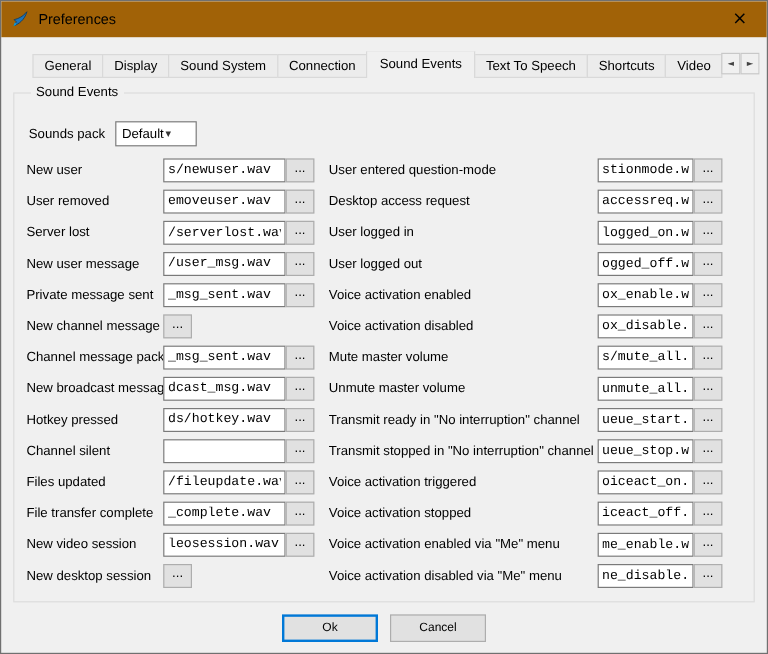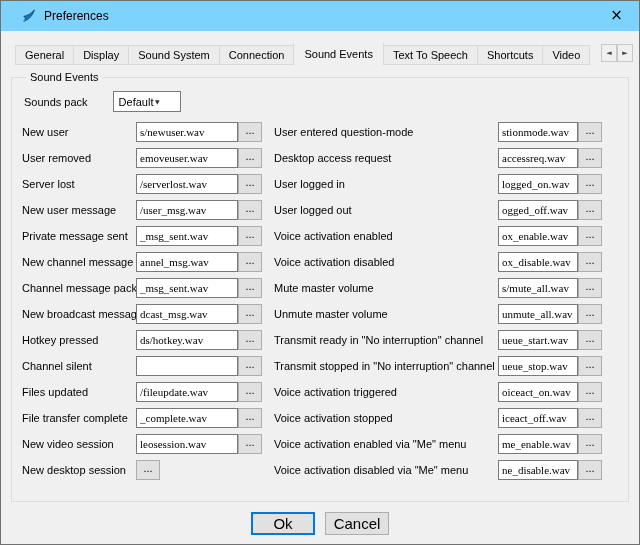--- a/index.html
+++ b/index.html
@@ -10,23 +10,23 @@
     width: 640px; height: 545px;
     background: #f0f0f0;
     border: 1px solid #707070;
     display: flex; flex-direction: column;
     overflow: hidden;
   }
 
   
   .titlebar {
     flex: 0 0 30px;
-    background: #7dd3fc;
+    background: #a16207;
     display: flex; align-items: center;
-    padding-left: 20px;
+    padding-left: 8px;
     position: relative;
   }
   .app-icon { width: 16px; height: 16px; margin-right: 7px; flex: 0 0 16px; }
   .title { font-size: 12px; }
   .close-btn {
     position: absolute; right: 0; top: 0;
     width: 45px; height: 29px;
     background: transparent; border: none;
     font-size: 15px; line-height: 29px; text-align: center;
     font-family: "DejaVu Sans", sans-serif;
@@ -43,21 +43,21 @@
     white-space: nowrap;
   }
   .tab {
     flex: 0 0 auto;
     padding: 3px 9px 3px;
     background: #ececec;
     border: 1px solid #d9d9d9;
     margin-left: -1px;
     cursor: default;
   }
-  .tab:first-child { margin-left: 4px; }
+  .tab:first-child { margin-left: 16px; }
   .tab.active {
     background: #f0f0f0;
     border-bottom: none;
     padding: 5px 10px 5px;
     position: relative; z-index: 2;
   }
   .tab-scroll {
     position: absolute; right: 0; top: 1px;
     display: flex; z-index: 3;
   }
@@ -73,21 +73,21 @@
   
   fieldset.group {
     margin: 6px 10px 0 10px;
     height: 431px;
     border: 1px solid #dcdcdc;
     padding: 4px 10px 0 10px;
     background: #f0f0f0;
   }
   fieldset.group legend { padding: 0 4px; margin-left: 4px; font-size: 11px; }
 
-  .soundpack-row { display: flex; align-items: center; gap: 25px; margin: 4px 0 10px 2px; height: 21px; }
+  .soundpack-row { display: flex; align-items: center; gap: 8px; margin: 14px 0 10px 2px; height: 21px; }
   .combo {
     width: 68px; height: 21px;
     background: #ffffff;
     border: 1px solid #7a7a7a;
     display: flex; align-items: center; justify-content: space-between;
     padding: 0 20px 0 5px;
     cursor: default;
   }
   .combo .combo-arrow { font-size: 6px; color: #333; font-family: "DejaVu Sans", sans-serif; }
 
@@ -97,41 +97,41 @@
   .col.right { flex: 1; padding-right: 16px; }
 
   .row { display: grid; align-items: center; column-gap: 0; margin-bottom: 6px; height: 20px; }
   .col.left .row { grid-template-columns: 114px 1fr 24px; }
   .col.right .row { grid-template-columns: 224px 1fr 24px; }
   .rowlabel { white-space: nowrap; overflow: hidden; }
   input.field {
     height: 20px; width: 100%;
     border: 1px solid #7a7a7a;
     background: #fff;
-    font-family: Liberation Serif, serif;
+    font-family: Liberation Mono, monospace;
     font-size: 11px;
     padding: 1px 3px;
   }
   button.browse {
     height: 20px; width: 24px;
     background: #e1e1e1;
     border: 1px solid #adadad;
     font-family: "Liberation Sans", sans-serif;
     font-size: 11px; line-height: 10px;
     padding: 0 0 4px 0;
   }
 
   
   .footer { flex: 1; display: flex; align-items: center; justify-content: center; gap: 10px; }
   .btn {
-    width: 64px; height: 23px;
+    width: 80px; height: 23px;
     background: #e1e1e1;
     border: 1px solid #adadad;
     font-family: "Liberation Sans", sans-serif;
-    font-size: 15px;
+    font-size: 10px;
   }
   .btn.default { border: 2px solid #0078d7; }
 </style>
 </head>
 <body>
 
 <div class="window">
 
   <div class="titlebar">
     <span class="app-icon">
@@ -193,21 +193,20 @@
             <input class="field" type="text" value="/user_msg.wav" style="">
             <button class="browse">...</button>
           </div>
           <div class="row">
             <span class="rowlabel">Private message sent</span>
             <input class="field" type="text" value="_msg_sent.wav" style="">
             <button class="browse">...</button>
           </div>
           <div class="row">
             <span class="rowlabel">New channel message</span>
-            <input class="field" type="text" value="annel_msg.wav" style="">
             <button class="browse">...</button>
           </div>
           <div class="row">
             <span class="rowlabel">Channel message pack</span>
             <input class="field" type="text" value="_msg_sent.wav" style="">
             <button class="browse">...</button>
           </div>
           <div class="row">
             <span class="rowlabel">New broadcast message</span>
             <input class="field" type="text" value="dcast_msg.wav" style="">

